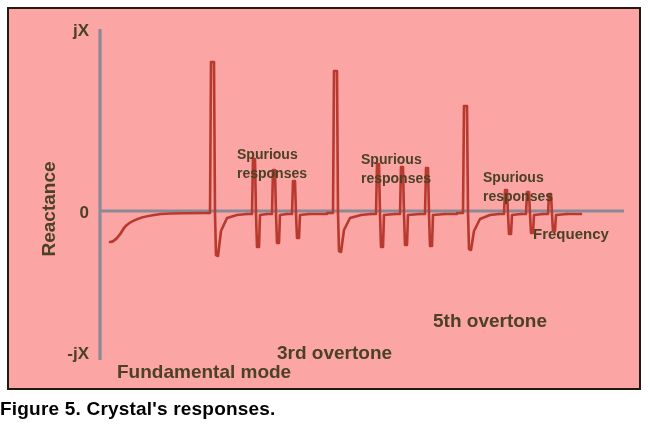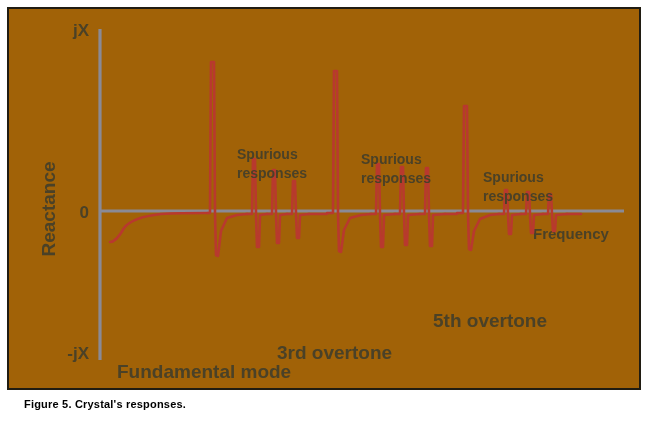--- a/index.html
+++ b/index.html
@@ -19,21 +19,21 @@
     left: 0; top: 0;
     width: 650px;
     height: 433px;
   }
   .panel {
     position: absolute;
     left: 7px;
     top: 7px;
     width: 634px;
     height: 383px;
-    background: #a16207;
+    background: #fca5a5;
     border: 2px solid #201c12;
     box-sizing: border-box;
   }
   .panel-inner {
     position: absolute;
     inset: 0;
   }
   svg.plot {
     position: absolute;
     left: 0;
@@ -49,25 +49,25 @@
   }
   .lbl-jx      { font-size: 17px; }
   .lbl-zero    { font-size: 17px; }
   .lbl-react   { font-size: 19px; }
   .lbl-freq    { font-size: 15px; }
   .lbl-spur    { font-size: 14px; }
   .lbl-mode    { font-size: 19px; }
 
   .caption {
     position: absolute;
-    left: 24px;
+    left: 0;
     top: 398px;
     width: 620px;
     font-family: "Liberation Sans", sans-serif;
-    font-size: 11px;
+    font-size: 19px;
     font-weight: 700;
     color: #000000;
     letter-spacing: 0.2px;
     white-space: nowrap;
   }
 </style>
 </head>
 <body>
 
 <div id="figure-root">

